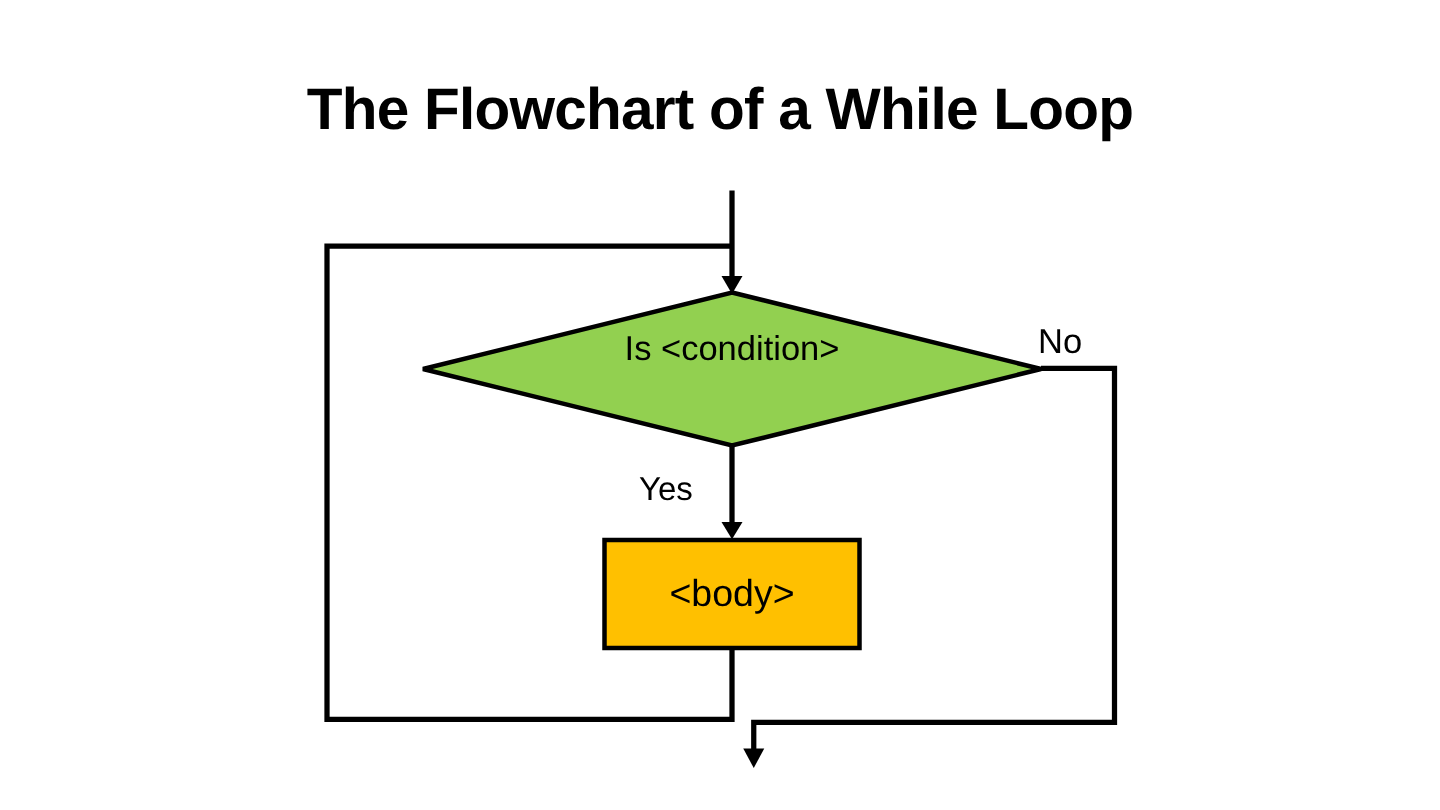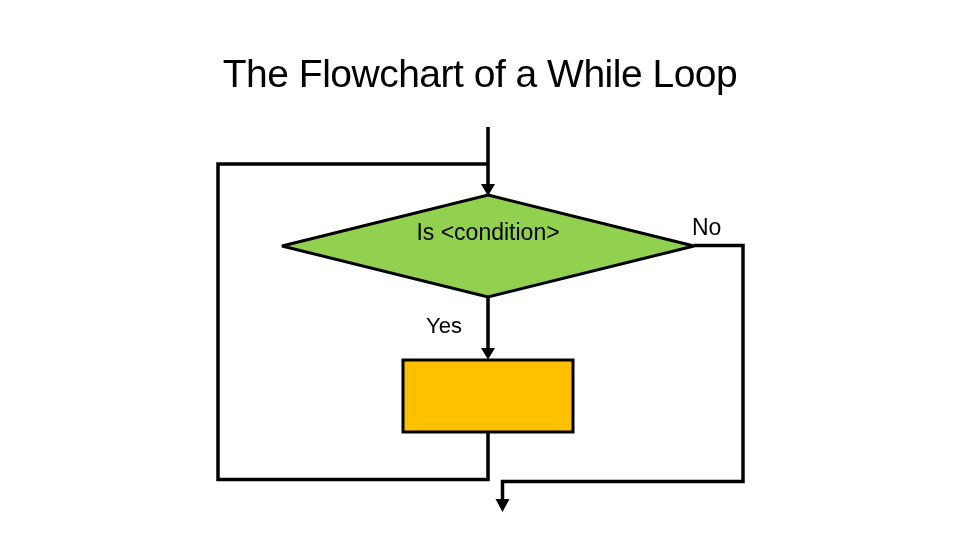--- a/index.html
+++ b/index.html
@@ -4,21 +4,21 @@
 <style>
   html,body { margin:0; padding:0; background:#ffffff; }
   .slide {
     position:relative; width:960px; height:540px; overflow:hidden;
     background:var(--background,#ffffff);
     font-family:"Liberation Sans", sans-serif;
   }
   .title {
     position:absolute; top:52px; left:0; width:100%;
     margin:0; text-align:center;
-    font-size:39px; font-weight:400; letter-spacing:-0.5px;
+    font-size:39px; font-weight:700; letter-spacing:-0.5px;
     color:var(--text,#000000);
   }
   .flow { position:absolute; left:0; top:0; }
   .connector { fill:none; stroke:var(--line,#000000); stroke-width:3.5; }
   .arrowhead { fill:var(--line,#000000); stroke:none; }
   .decision-shape { fill:var(--decision_fill,#92d050); stroke:var(--decision_border,#000000); stroke-width:3; }
   .process-shape { fill:var(--process_fill,#ffc000); stroke:var(--process_border,#000000); stroke-width:3; }
   .lbl { position:absolute; font-weight:normal; color:var(--text,#000000); white-space:nowrap; }
   .decision-label { left:383px; top:219px; width:210px; text-align:center; font-size:23px; line-height:27.5px; }
   .yes-label { left:426px; top:313px; font-size:22px; }
@@ -53,14 +53,15 @@
 
     <rect class="process-shape" x="403" y="360" width="170" height="72"></rect>
   </svg>
 
   <div class="lbl decision-label">
     <div>Is &lt;condition&gt;</div>
   </div>
 
   <div class="lbl yes-label">Yes</div>
   <div class="lbl no-label">No</div>
+  <div class="lbl process-label">&lt;body&gt;</div>
 
 </div>
 
 </body></html>

